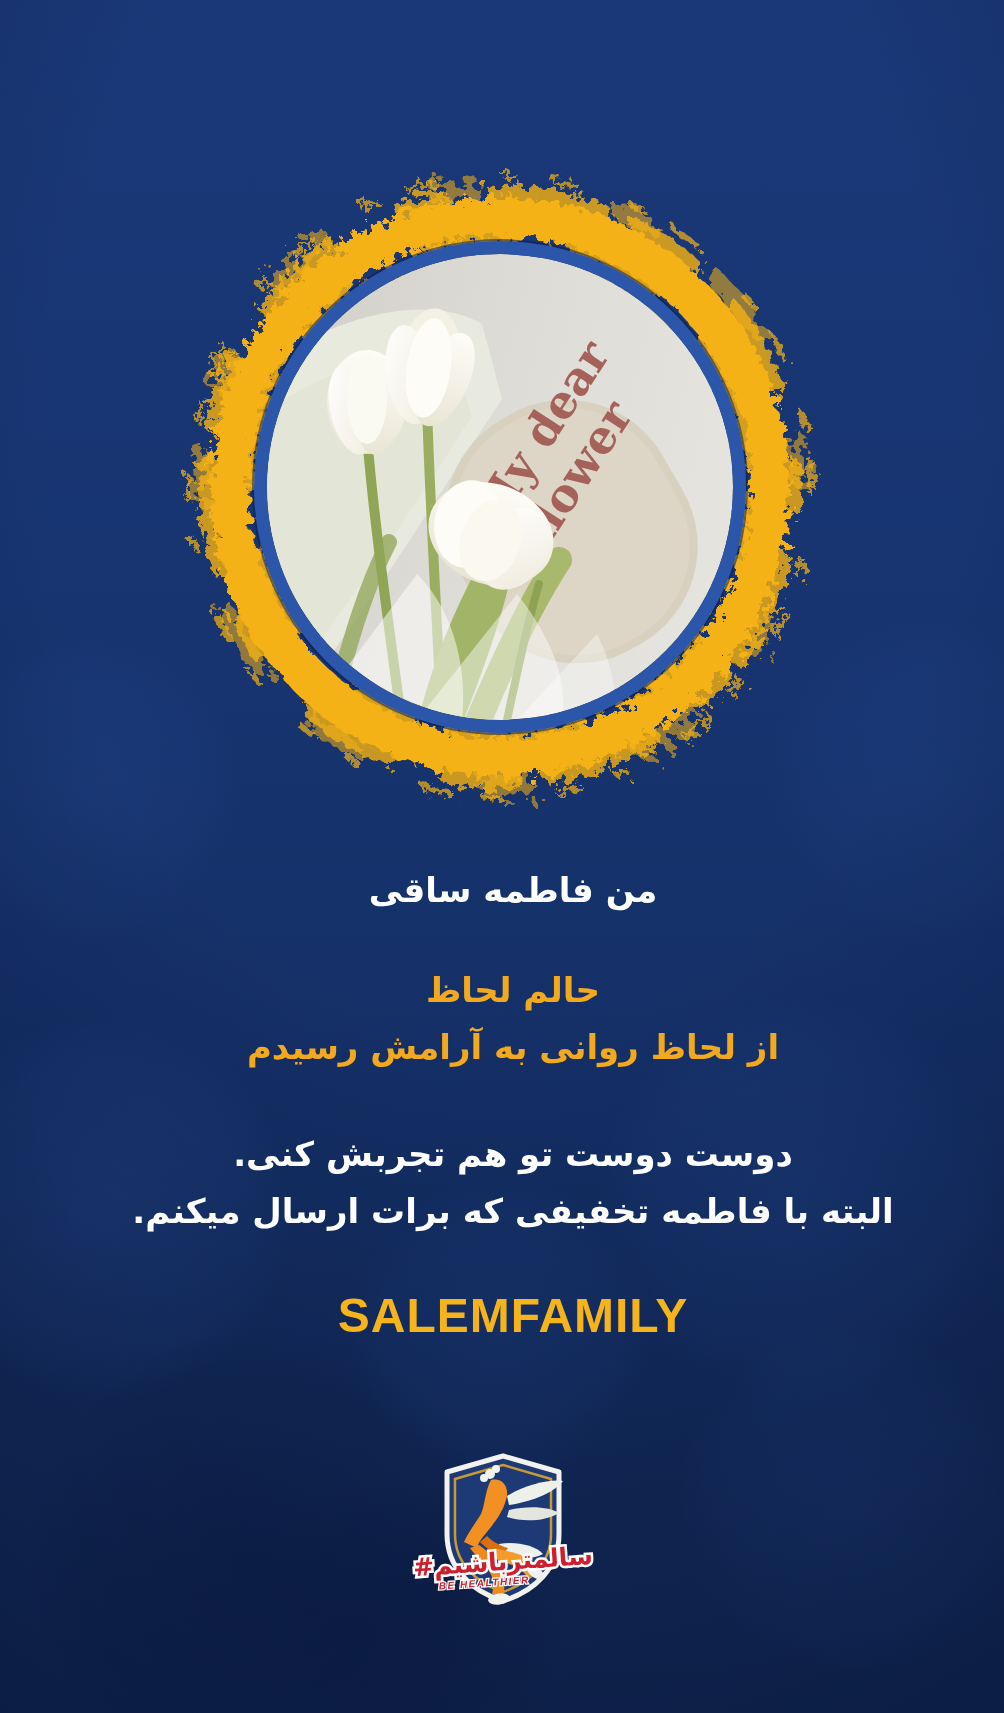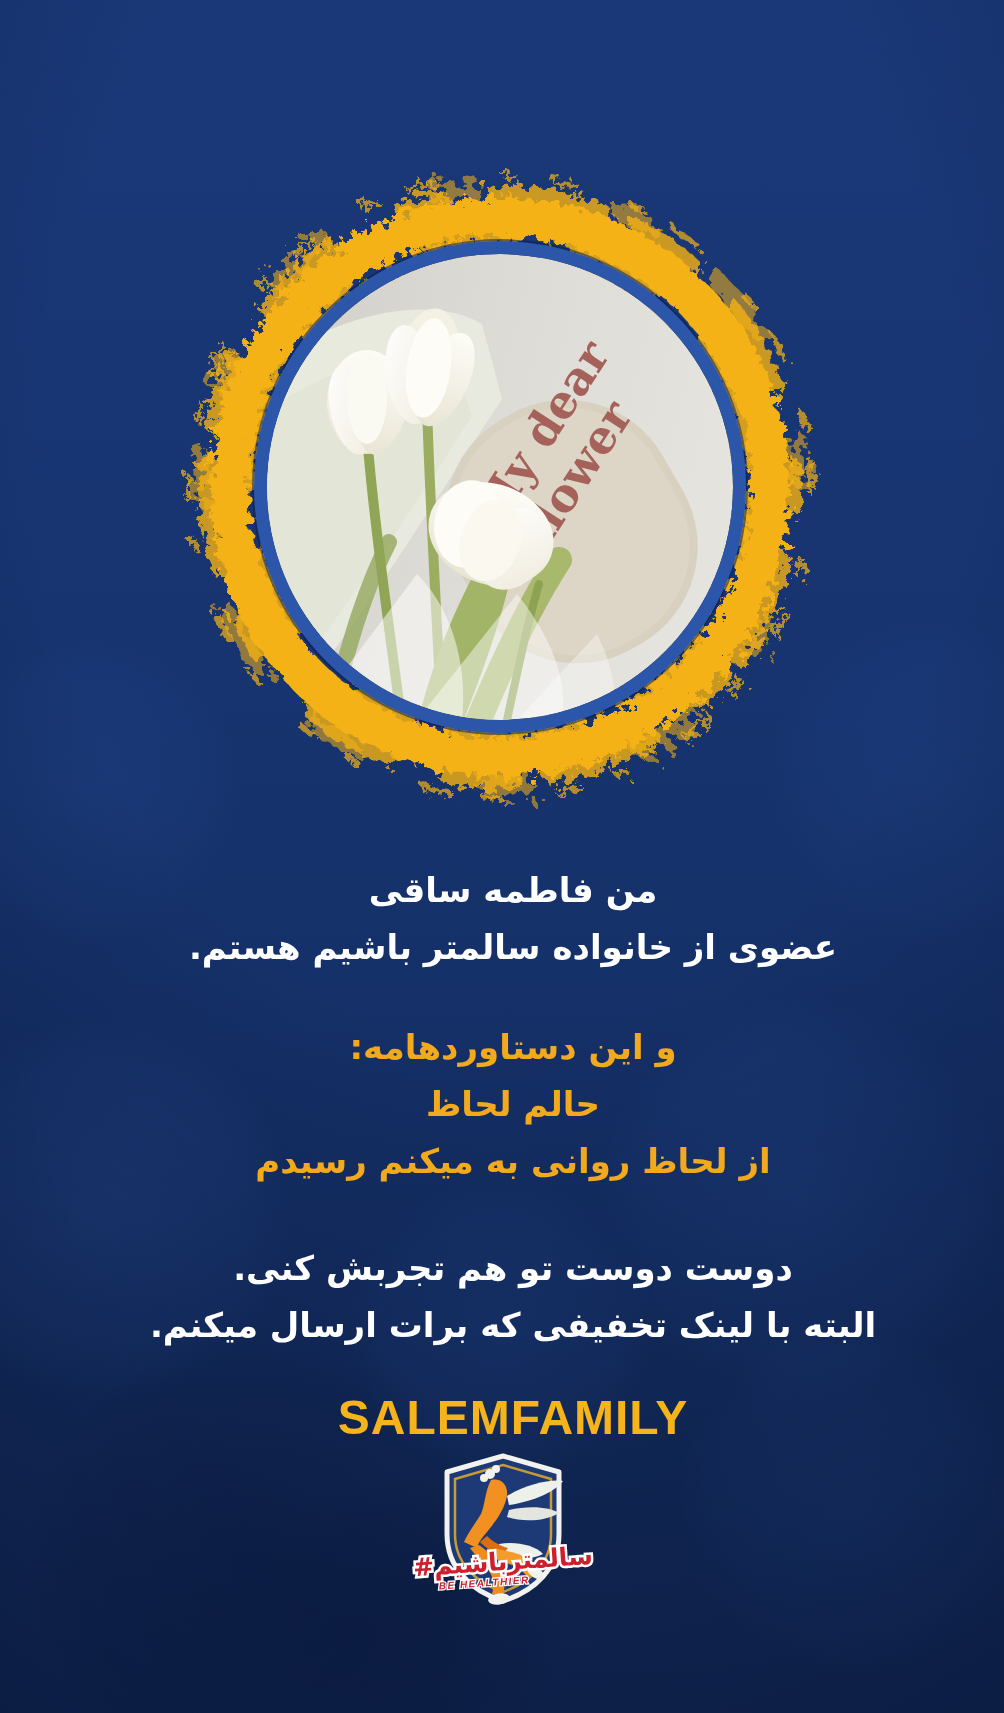--- a/index.html
+++ b/index.html
@@ -36,21 +36,21 @@
   .textblock {
     position:absolute; left:11px; top:862px; width:100%;
     display:flex; flex-direction:column; align-items:center; text-align:center;
   }
   .line { font-weight:bold; font-size:34px; line-height:57px; white-space:nowrap; }
   .line.white { color:#ffffff; }
   .line.yellow { color:#f2a91d; }
   .gap43 { height:43px; } .gap50 { height:50px; } .gap33 { height:33px; }
   .promo {
     font-family:"Liberation Sans", sans-serif; font-weight:bold;
-    font-size:48px; line-height:62px; color:#f5b31c; letter-spacing:1px;
+    font-size:48px; line-height:62px; color:#f5b31c; letter-spacing:1px;margin-top:12px;
   }
 
   .logo-svg { position:absolute; left:403px; top:1448px; }
 </style>
 </head>
 <body>
 
 <div class="canvas">
 
   <div class="bokeh b1"></div>
@@ -151,28 +151,26 @@
 
         <path d="M 40 466 L 150 320 C 190 360 200 420 195 466 Z" fill="rgba(255,255,255,0.5)"></path>
         <path d="M 150 466 L 250 340 C 290 390 300 432 295 466 Z" fill="rgba(255,255,255,0.45)"></path>
         <path d="M 250 466 L 330 380 C 350 420 350 450 345 466 Z" fill="rgba(255,255,255,0.35)"></path>
       </g>
     </svg>
   </div>
 
   <div class="textblock">
     <div class="line white" dir="rtl">من فاطمه ساقی</div>
-    <div class="line white" dir="rtl">عضوی از خانواده سالمتر باشیم هستم.</div>
     <div class="gap43"></div>
-    <div class="line yellow" dir="rtl">و این دستاوردهامه:</div>
     <div class="line yellow" dir="rtl">حالم لحاظ</div>
-    <div class="line yellow" dir="rtl">از لحاظ روانی به میکنم رسیدم</div>
+    <div class="line yellow" dir="rtl">از لحاظ روانی به آرامش رسیدم</div>
     <div class="gap50"></div>
     <div class="line white" dir="rtl">دوست دوست تو هم تجربش کنی.</div>
-    <div class="line white" dir="rtl">البته با لینک تخفیفی که برات ارسال میکنم.</div>
+    <div class="line white" dir="rtl">البته با فاطمه تخفیفی که برات ارسال میکنم.</div>
     <div class="gap33"></div>
     <div class="promo">SALEMFAMILY</div>
   </div>
 
   <svg class="logo-svg" width="200" height="160" viewBox="0 0 200 160">
     <g>
       <path d="M100 8 L156 24 L156 86 C156 120 132 143 100 153 C68 143 44 120 44 86 L44 24 Z" fill="#1d3a77" stroke="#f2f2ee" stroke-width="5" stroke-linejoin="round"></path>
       <path d="M100 17 L148 31 L148 86 C148 115 128 134 100 144 C72 134 52 115 52 86 L52 31 Z" fill="none" stroke="#c79a35" stroke-width="2.5"></path>
     </g>
     <g>

